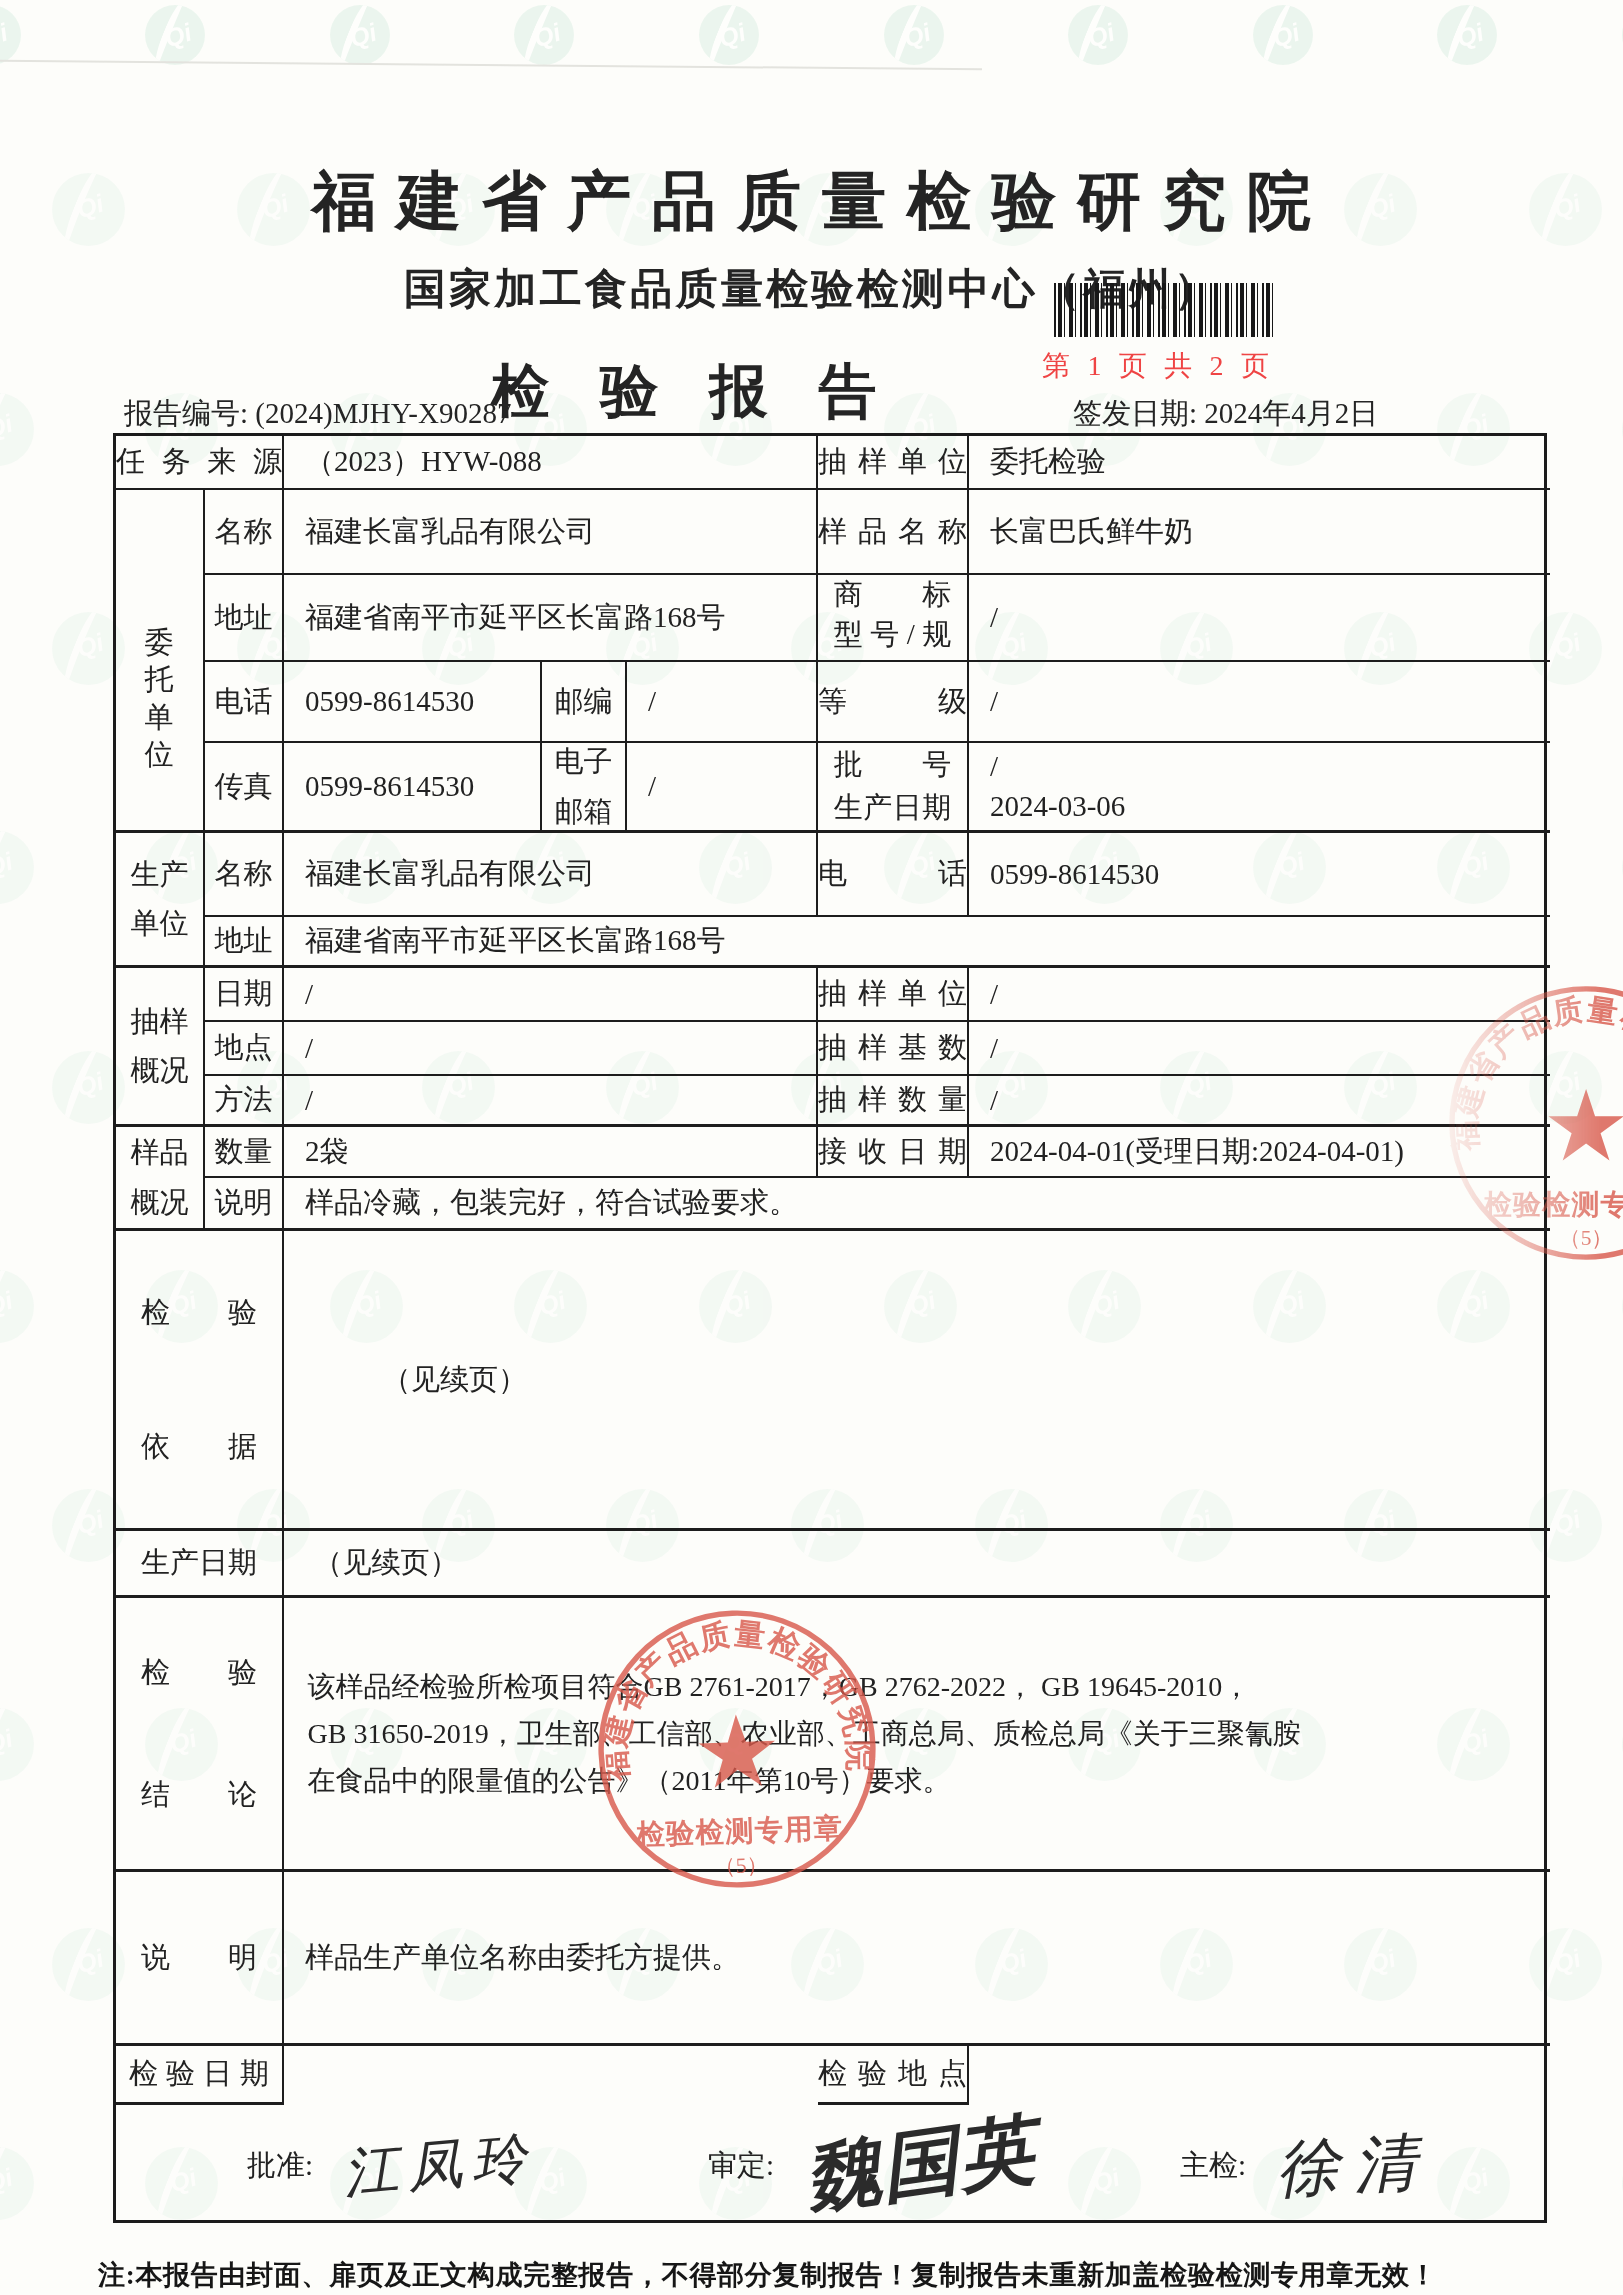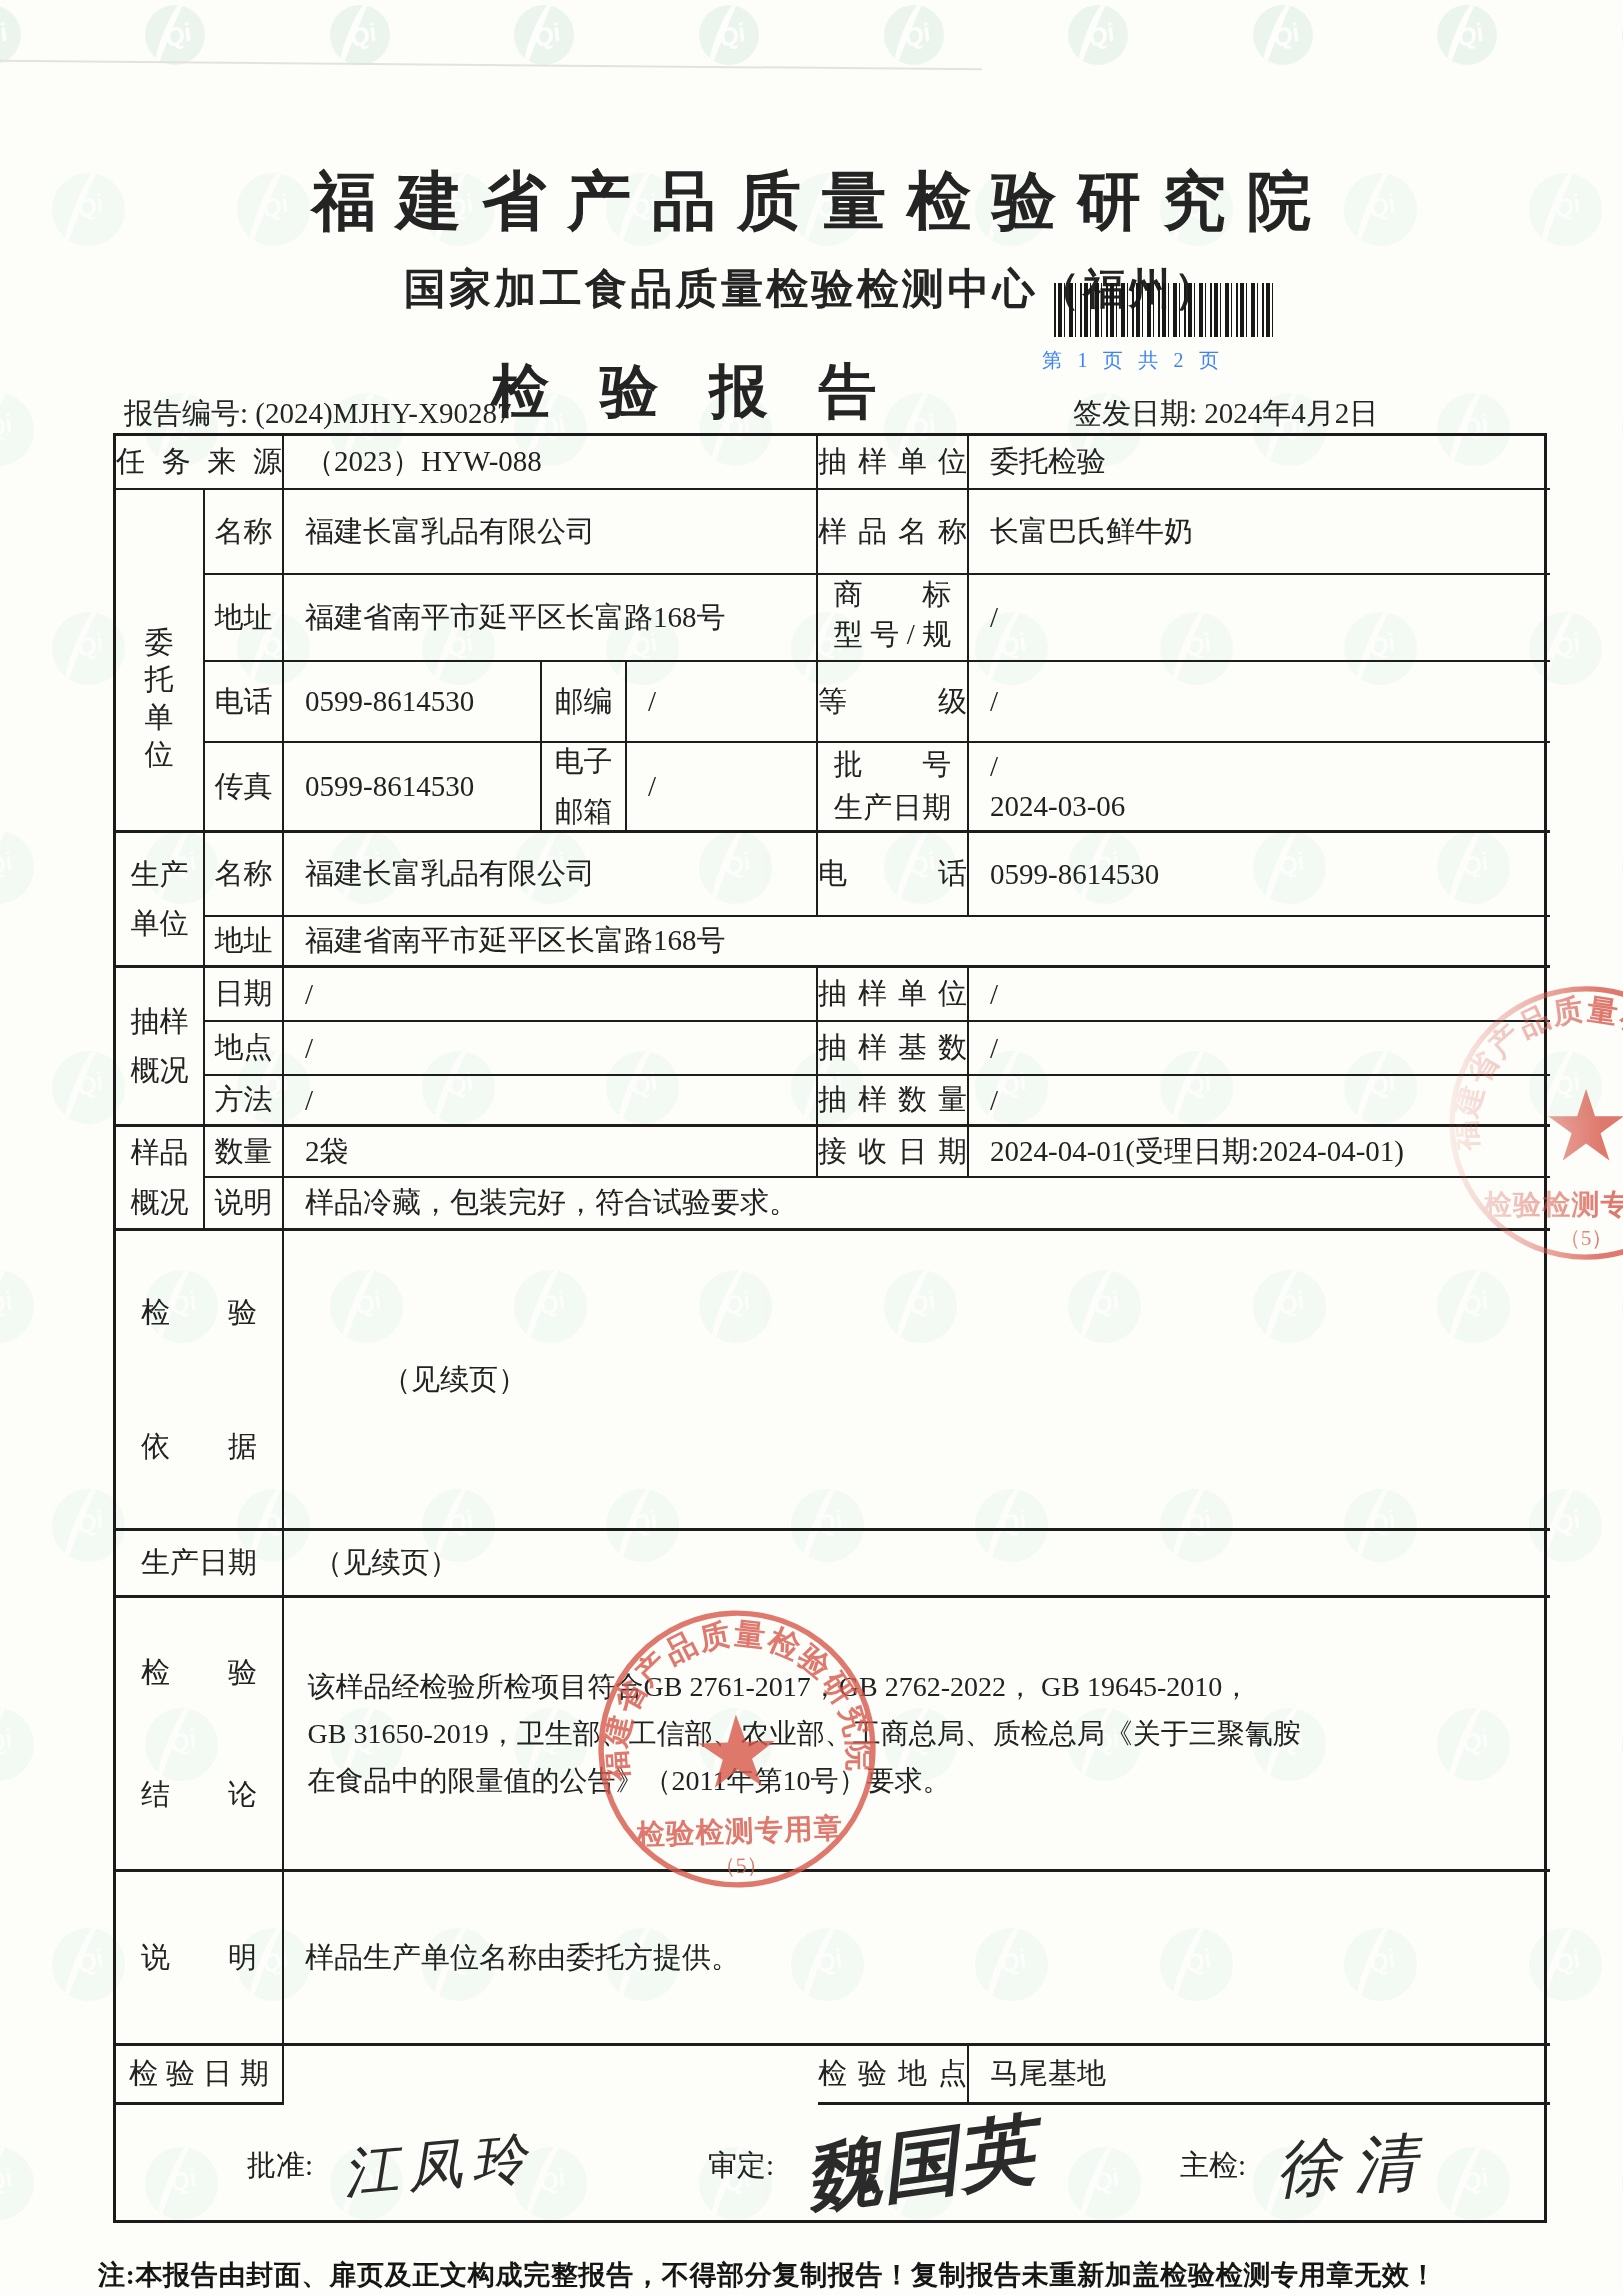--- a/index.html
+++ b/index.html
@@ -22,21 +22,21 @@
         font-size:42px; font-weight:bold; letter-spacing:3.3px; color:#242424; }
   .t3 { position:absolute; left:490px; top:353px; width:406px; text-align:center;
         font-size:58px; font-weight:bold; letter-spacing:18.3px; color:#242424; }
   .barcode { position:absolute; left:1054px; top:283px; width:221px; height:54px;
         background:repeating-linear-gradient(90deg,
           #181818 0 2px, transparent 2px 3.9px,
           #181818 3.9px 7.9px, transparent 7.9px 9.8px,
           #181818 9.8px 11px, transparent 11px 15px,
           #181818 15px 19px, transparent 19px 21px,
           #181818 21px 22px, transparent 22px 26px); }
-  .pageind { position:absolute; left:1042px; top:347px; font-size:20px; letter-spacing:5.2px; color:#3b82f6; }
+  .pageind { position:absolute; left:1042px; top:347px; font-size:28px; letter-spacing:5.2px; color:#ef4444; }
   .meta { position:absolute; top:394px; font-size:29px; color:#252525; }
   .meta.left  { left:124px; }
   .meta.right { left:1073px; }
 
   
   .rtable { position:absolute; left:113px; top:433px; width:1434px; height:1790px;
         display:grid; border:3.9px solid #1b1b1b;
         grid-template-columns:89px 79px 258px 85px 191px 151px 581px;
         grid-template-rows:54px 85px 87px 81px 90px 84px 51px 54px 54px 51px 51px 53px 300px 67px 274px 174px 59px 121px; }
   .cell { border-right:2px solid #1d1d1d; border-bottom:2.6px solid #1d1d1d;
@@ -615,21 +615,20 @@
 
     <div class="cell val lastcol hb" style="grid-column:3/8;grid-row:16">样品生产单位名称由委托方提供。</div>
     <div class="cell lab hb" style="grid-column:1/3;grid-row:16">说　　明</div>
 
     <div class="cell lab hb" style="grid-column:1/3;grid-row:17">
         <span class="spread-inner" style="padding:0 13px">检验日期</span>
       </div>
     <div class="cell lab hb" style="grid-column:6;grid-row:17">
         <span class="spread-inner">检验地点</span>
       </div>
-    <div class="cell val lastcol hb" style="grid-column:7;grid-row:17">马尾基地</div>
 
     <div class="cell lastcol lastrow sigrow" style="grid-column:1/8;grid-row:18">
       <div class="siggroup g1">
         <span class="sl">批准:</span>
         <span class="sig s1">江凤玲</span>
       </div>
       <div class="siggroup g2">
         <span class="sl">审定:</span>
         <span class="sig s2">魏国英</span>
       </div>

